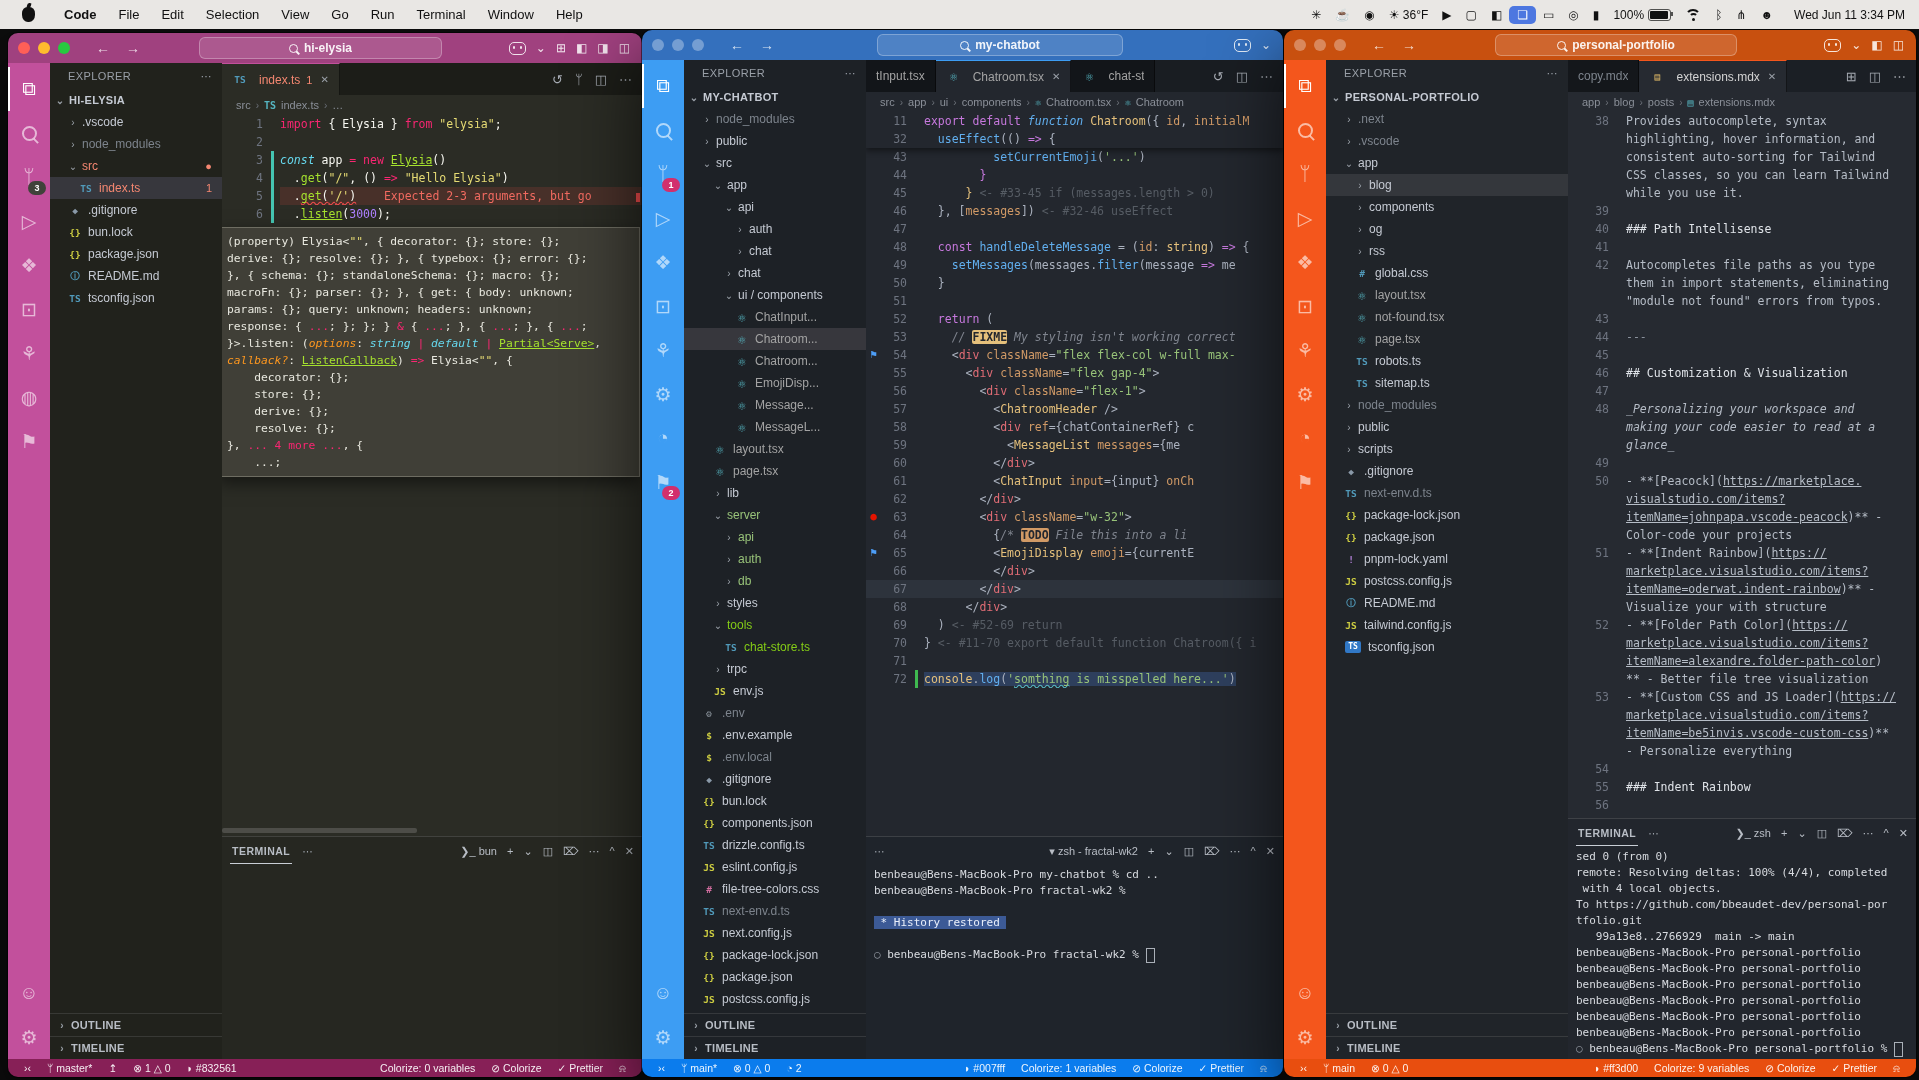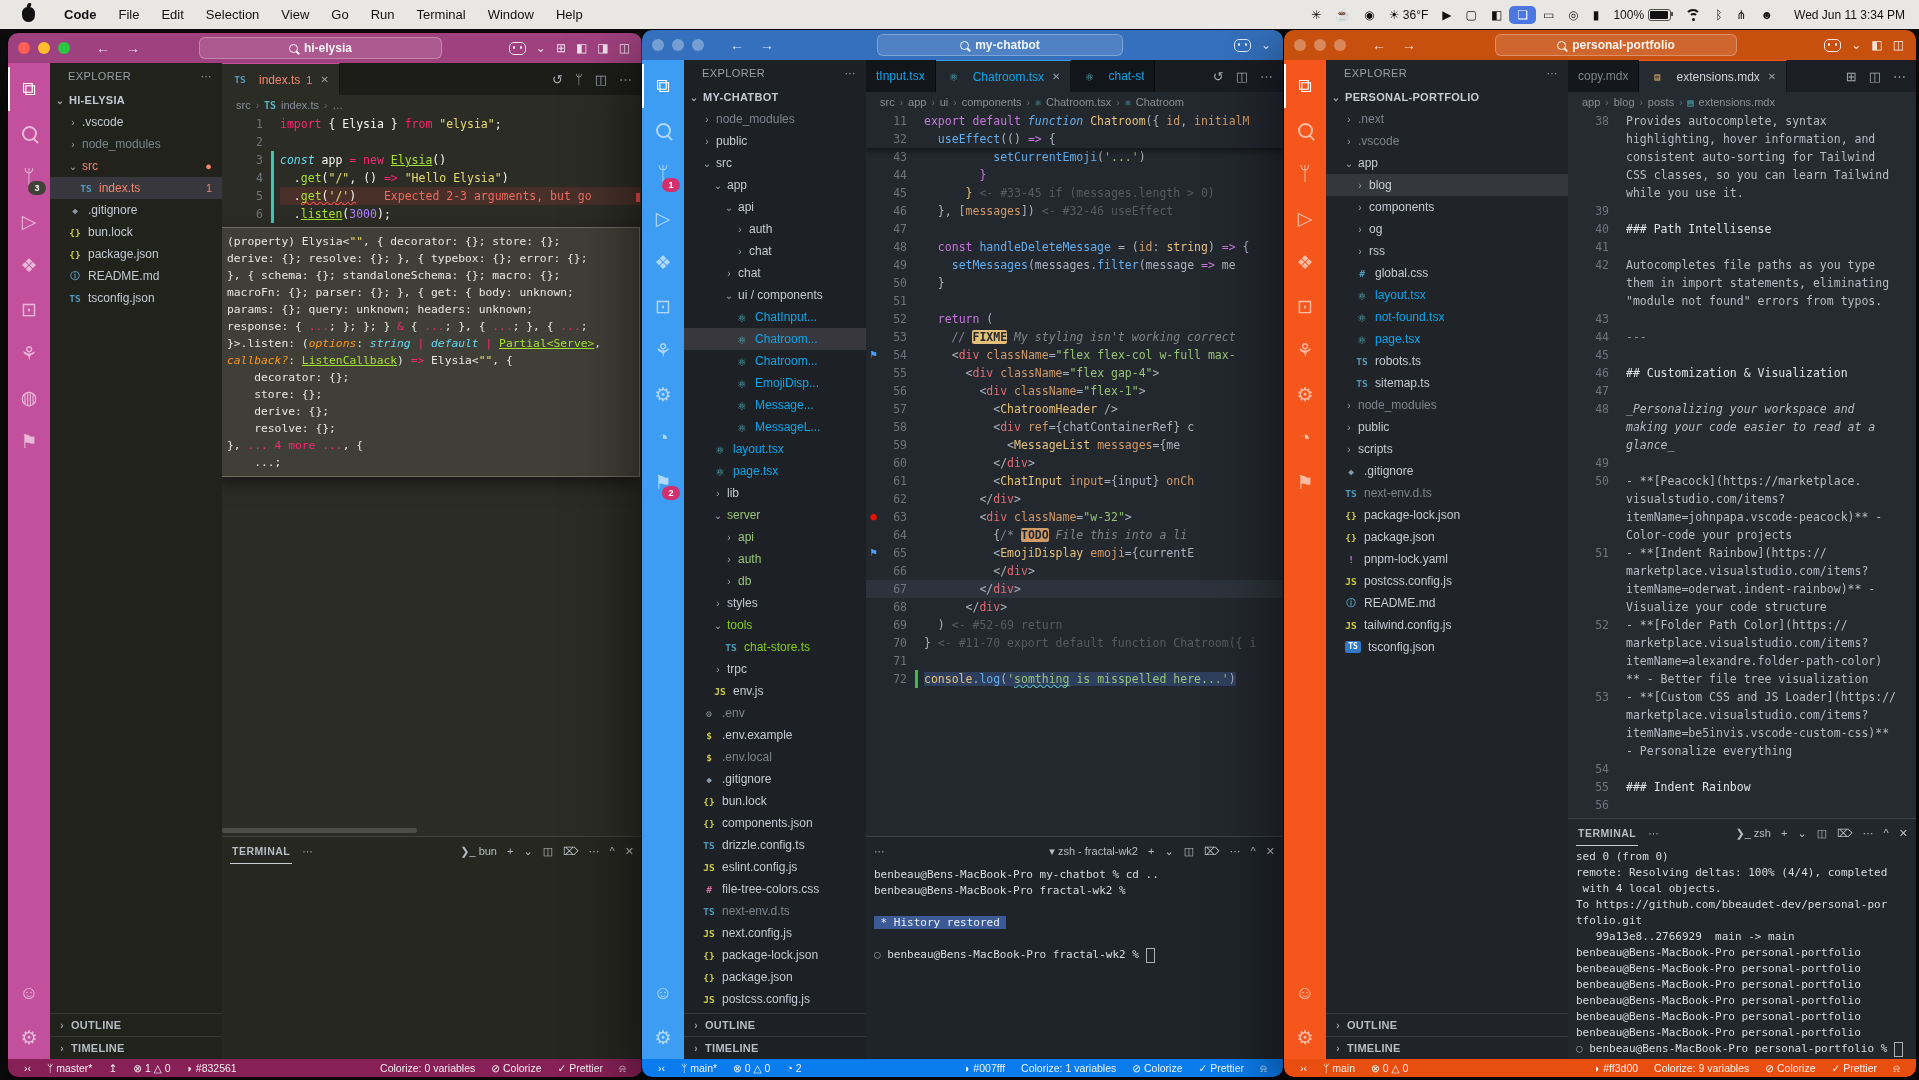--- a/index.html
+++ b/index.html
@@ -57,21 +57,21 @@
   .rootrow{height:22px;display:flex;align-items:center;font-weight:bold;font-size:11px;padding-left:4px;letter-spacing:.3px}
   .tree{flex:1;overflow:hidden}
   .trow{height:22px;display:flex;align-items:center;white-space:nowrap;cursor:default}
   .trow.sel{background:#37373d}
   .trow.hov{background:#34373c}
   .chev{width:12px;color:#9aa0a8;font-size:10px;margin-right:3px;text-align:center;flex:0 0 12px}
   .fi{width:16px;flex:0 0 16px;text-align:center;margin-right:5px;font-size:9.5px;font-weight:bold;font-family:"DejaVu Sans Mono",monospace}
   .fi.react{font-size:13px;font-weight:normal}
   .fi.tsb{background:#3178c6;color:#fff;border-radius:2px;font-size:8px;line-height:12px;height:12px;width:12px;margin:0 7px 0 2px}
   .lab{overflow:hidden;text-overflow:ellipsis}
-  .lab.dim{color:#7d848d}.lab.err{color:#f48771}.lab.teal{color:#0ea5e9}.lab.green{color:#98c379}.lab.purp{color:#84cc16}
+  .lab.dim{color:#7d848d}.lab.err{color:#f48771}.lab.teal{color:#a3a3a3}.lab.green{color:#98c379}.lab.purp{color:#84cc16}
   .trail{margin-left:auto;padding-right:10px;color:#f48771;font-size:11px}
   .sb-bottom{border-top:1px solid rgba(128,128,128,.25);height:22px;display:flex;align-items:center;font-size:11px;
     font-weight:bold;color:#b8bdc5;padding-left:6px;letter-spacing:.3px;flex:0 0 22px}
   
   .edcol{flex:1;display:flex;flex-direction:column;min-width:0;background:var(--editor)}
   .tabbar{height:32px;flex:0 0 32px;background:var(--tabbar);display:flex;align-items:stretch;color:#8a8f98;font-size:12px}
   .tab{display:flex;align-items:center;gap:6px;padding:0 10px;border-right:1px solid rgba(0,0,0,.5);background:rgba(0,0,0,.25)}
   .tab.active{background:var(--editor);color:#d4d4d4;border-top:1px solid var(--acc)}
   .tab .close{font-size:10px;color:#9aa0a8;margin-left:2px}
   .tab .decor{color:#f48771;font-size:11px}
@@ -103,21 +103,21 @@
   .sq-r{text-decoration:underline wavy #f14c4c;text-decoration-skip-ink:none}
   .sq-b{text-decoration:underline wavy #56b6c2;text-decoration-skip-ink:none}
   
   .od-k{color:#c678dd}.od-kf{color:#61afef;font-style:italic}.od-f{color:#61afef}.od-s{color:#98c379}
   .od-t{color:#e06c75}.od-cp{color:#e5c07b}.od-a{color:#d19a66}.od-w{color:#abb2bf}
   .od-c{color:#7f848e;font-style:italic}.od-an{color:#565c64}
   .tag-fx{background:#e5c07b;color:#23272e;font-weight:bold;border-radius:2px}
   .tag-td{background:#d19a66;color:#23272e;font-weight:bold;border-radius:2px}
   
   .md-p{color:#b6bdc7}.md-h{color:#dfe3e8;font-weight:normal}
-  .md-u{color:#b6bdc7;}.md-em{color:#b6bdc7;font-style:italic}.md-hr{color:#8a919c}
+  .md-u{color:#b6bdc7;text-decoration:underline}.md-em{color:#b6bdc7;font-style:italic}.md-hr{color:#8a919c}
   
   .tooltip{position:absolute;left:-4px;top:112px;width:404px;background:#403f37;border:1px solid #6e6d62;
     padding:5px 8px;z-index:5;font-size:11.3px;line-height:17px;box-shadow:0 6px 16px rgba(0,0,0,.5)}
   .ttl{white-space:pre;overflow:hidden}
   .tt-w{color:#e8e8df}.tt-p{color:#f92672}.tt-y{color:#e6db74}
   .tt-o{color:#fd971f;font-style:italic}.tt-t{color:#66d9ef;font-style:italic}
   .tt-gu{color:#a6e22e;text-decoration:underline}
   .hscroll{position:absolute;bottom:3px;left:0;width:195px;height:5px;background:rgba(255,255,255,.16);border-radius:2px}
   .vmark{position:absolute;right:2px;top:78px;width:4px;height:9px;background:#f14c4c}
   
@@ -996,21 +996,21 @@
             <div class="cl"><span class="gl"></span><span class="ln"></span><span class="gm"></span><span class="ct"><span class="seg md-em">making your code easier to read at a</span></span></div>
             <div class="cl"><span class="gl"></span><span class="ln"></span><span class="gm"></span><span class="ct"><span class="seg md-em">glance_</span></span></div>
             <div class="cl"><span class="gl"></span><span class="ln">49</span><span class="gm"></span><span class="ct"></span></div>
             <div class="cl"><span class="gl"></span><span class="ln">50</span><span class="gm"></span><span class="ct"><span class="seg md-p">- **[Peacock](</span><span class="seg md-u">https://marketplace.</span></span></div>
             <div class="cl"><span class="gl"></span><span class="ln"></span><span class="gm"></span><span class="ct"><span class="seg md-u">visualstudio.com/items?</span></span></div>
             <div class="cl"><span class="gl"></span><span class="ln"></span><span class="gm"></span><span class="ct"><span class="seg md-u">itemName=johnpapa.vscode-peacock</span><span class="seg md-p">)** -</span></span></div>
             <div class="cl"><span class="gl"></span><span class="ln"></span><span class="gm"></span><span class="ct"><span class="seg md-p">Color-code your projects</span></span></div>
             <div class="cl"><span class="gl"></span><span class="ln">51</span><span class="gm"></span><span class="ct"><span class="seg md-p">- **[Indent Rainbow](</span><span class="seg md-u">https://</span></span></div>
             <div class="cl"><span class="gl"></span><span class="ln"></span><span class="gm"></span><span class="ct"><span class="seg md-u">marketplace.visualstudio.com/items?</span></span></div>
             <div class="cl"><span class="gl"></span><span class="ln"></span><span class="gm"></span><span class="ct"><span class="seg md-u">itemName=oderwat.indent-rainbow</span><span class="seg md-p">)** -</span></span></div>
-            <div class="cl"><span class="gl"></span><span class="ln"></span><span class="gm"></span><span class="ct"><span class="seg md-p">Visualize your code structure</span></span></div>
+            <div class="cl"><span class="gl"></span><span class="ln"></span><span class="gm"></span><span class="ct"><span class="seg md-p">Visualize your with structure</span></span></div>
             <div class="cl"><span class="gl"></span><span class="ln">52</span><span class="gm"></span><span class="ct"><span class="seg md-p">- **[Folder Path Color](</span><span class="seg md-u">https://</span></span></div>
             <div class="cl"><span class="gl"></span><span class="ln"></span><span class="gm"></span><span class="ct"><span class="seg md-u">marketplace.visualstudio.com/items?</span></span></div>
             <div class="cl"><span class="gl"></span><span class="ln"></span><span class="gm"></span><span class="ct"><span class="seg md-u">itemName=alexandre.folder-path-color</span><span class="seg md-p">)</span></span></div>
             <div class="cl"><span class="gl"></span><span class="ln"></span><span class="gm"></span><span class="ct"><span class="seg md-p">** - Better file tree visualization</span></span></div>
             <div class="cl"><span class="gl"></span><span class="ln">53</span><span class="gm"></span><span class="ct"><span class="seg md-p">- **[Custom CSS and JS Loader](</span><span class="seg md-u">https://</span></span></div>
             <div class="cl"><span class="gl"></span><span class="ln"></span><span class="gm"></span><span class="ct"><span class="seg md-u">marketplace.visualstudio.com/items?</span></span></div>
             <div class="cl"><span class="gl"></span><span class="ln"></span><span class="gm"></span><span class="ct"><span class="seg md-u">itemName=be5invis.vscode-custom-css</span><span class="seg md-p">)**</span></span></div>
             <div class="cl"><span class="gl"></span><span class="ln"></span><span class="gm"></span><span class="ct"><span class="seg md-p">- Personalize everything</span></span></div>
             <div class="cl"><span class="gl"></span><span class="ln">54</span><span class="gm"></span><span class="ct"></span></div>
             <div class="cl"><span class="gl"></span><span class="ln">55</span><span class="gm"></span><span class="ct"><span class="seg md-h">### Indent Rainbow</span></span></div>

